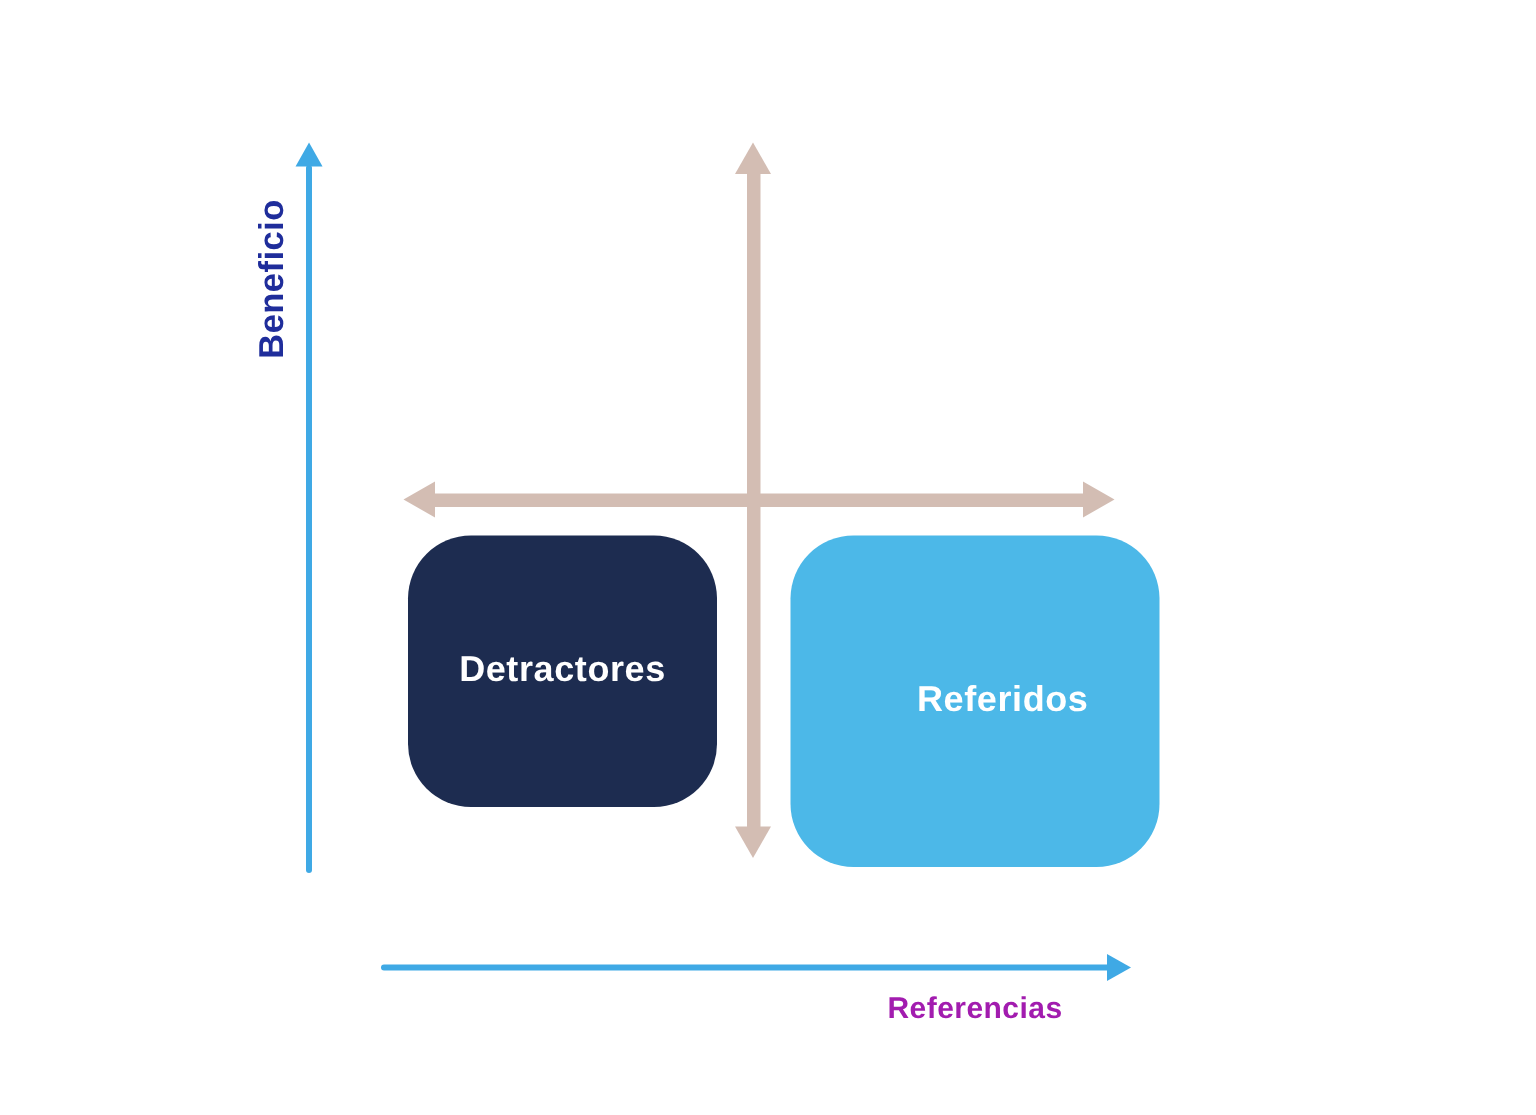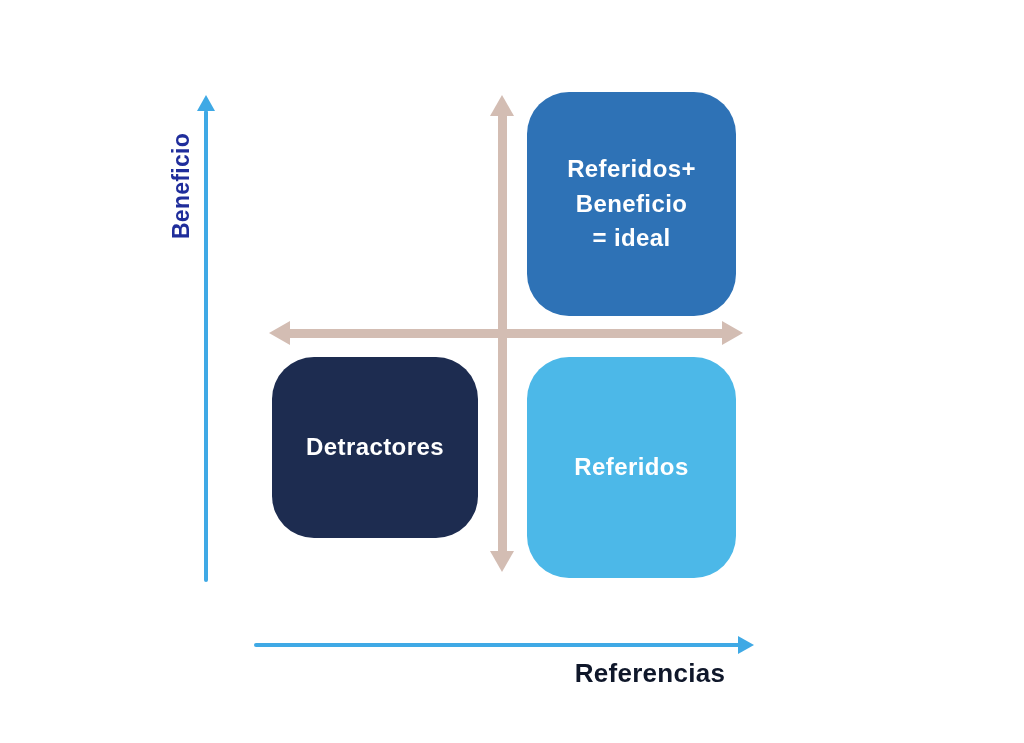--- a/index.html
+++ b/index.html
@@ -55,22 +55,22 @@
     color: #1F2D9B;
     font-size: 23px;
     font-weight: 700;
     white-space: nowrap;
     letter-spacing: 0.3px;
   }
   .x-axis-label {
     position: absolute;
     left: 650px; top: 673px;
     transform: translate(-50%, -50%);
-    color: #0f172a;
-    font-size: 26px;
+    color: #a21caf;
+    font-size: 20px;
     font-weight: 700;
     white-space: nowrap;
     letter-spacing: 0.3px;
   }
 
   
   .cross-v-bar {
     position: absolute;
     left: 498px; top: 114px;
     width: 9px; height: 440px;
@@ -120,21 +120,21 @@
     position: absolute;
     border-radius: 42px;
     display: flex;
     align-items: center;
     justify-content: center;
     text-align: center;
   }
   .quad-tl { left: 272px; top: 92px;  width: 206px; height: 224px; }
   .quad-tr { left: 527px; top: 92px;  width: 209px; height: 224px; }
   .quad-bl { left: 272px; top: 357px; width: 206px; height: 181px; }
-  .quad-br { left: 527px; top: 357px; width: 209px; height: 221px; }
+  .quad-br { left: 527px; top: 357px; width: 209px; height: 221px; padding-left: 37px; }
 
   .quad-label {
     color: #ffffff;
     font-size: 24px;
     font-weight: 700;
     line-height: 1.45;
     letter-spacing: 0.4px;
     white-space: pre-line;
   }
 </style>
@@ -152,25 +152,20 @@
   <div class="x-axis-label">Referencias</div>
 
   <div class="cross-v-bar"></div>
   <div class="cross-v-head-top"></div>
   <div class="cross-v-head-bottom"></div>
   <div class="cross-h-bar"></div>
   <div class="cross-h-head-left"></div>
   <div class="cross-h-head-right"></div>
 
 
-  <div class="quad quad-tr" style="background: rgb(46, 114, 182);">
-    <span class="quad-label">Referidos+
-Beneficio
-= ideal</span>
-  </div>
 
   <div class="quad quad-bl" style="background: rgb(29, 44, 80);">
     <span class="quad-label">Detractores</span>
   </div>
 
   <div class="quad quad-br" style="background: rgb(76, 184, 232);">
     <span class="quad-label">Referidos</span>
   </div>
 
 </div>

